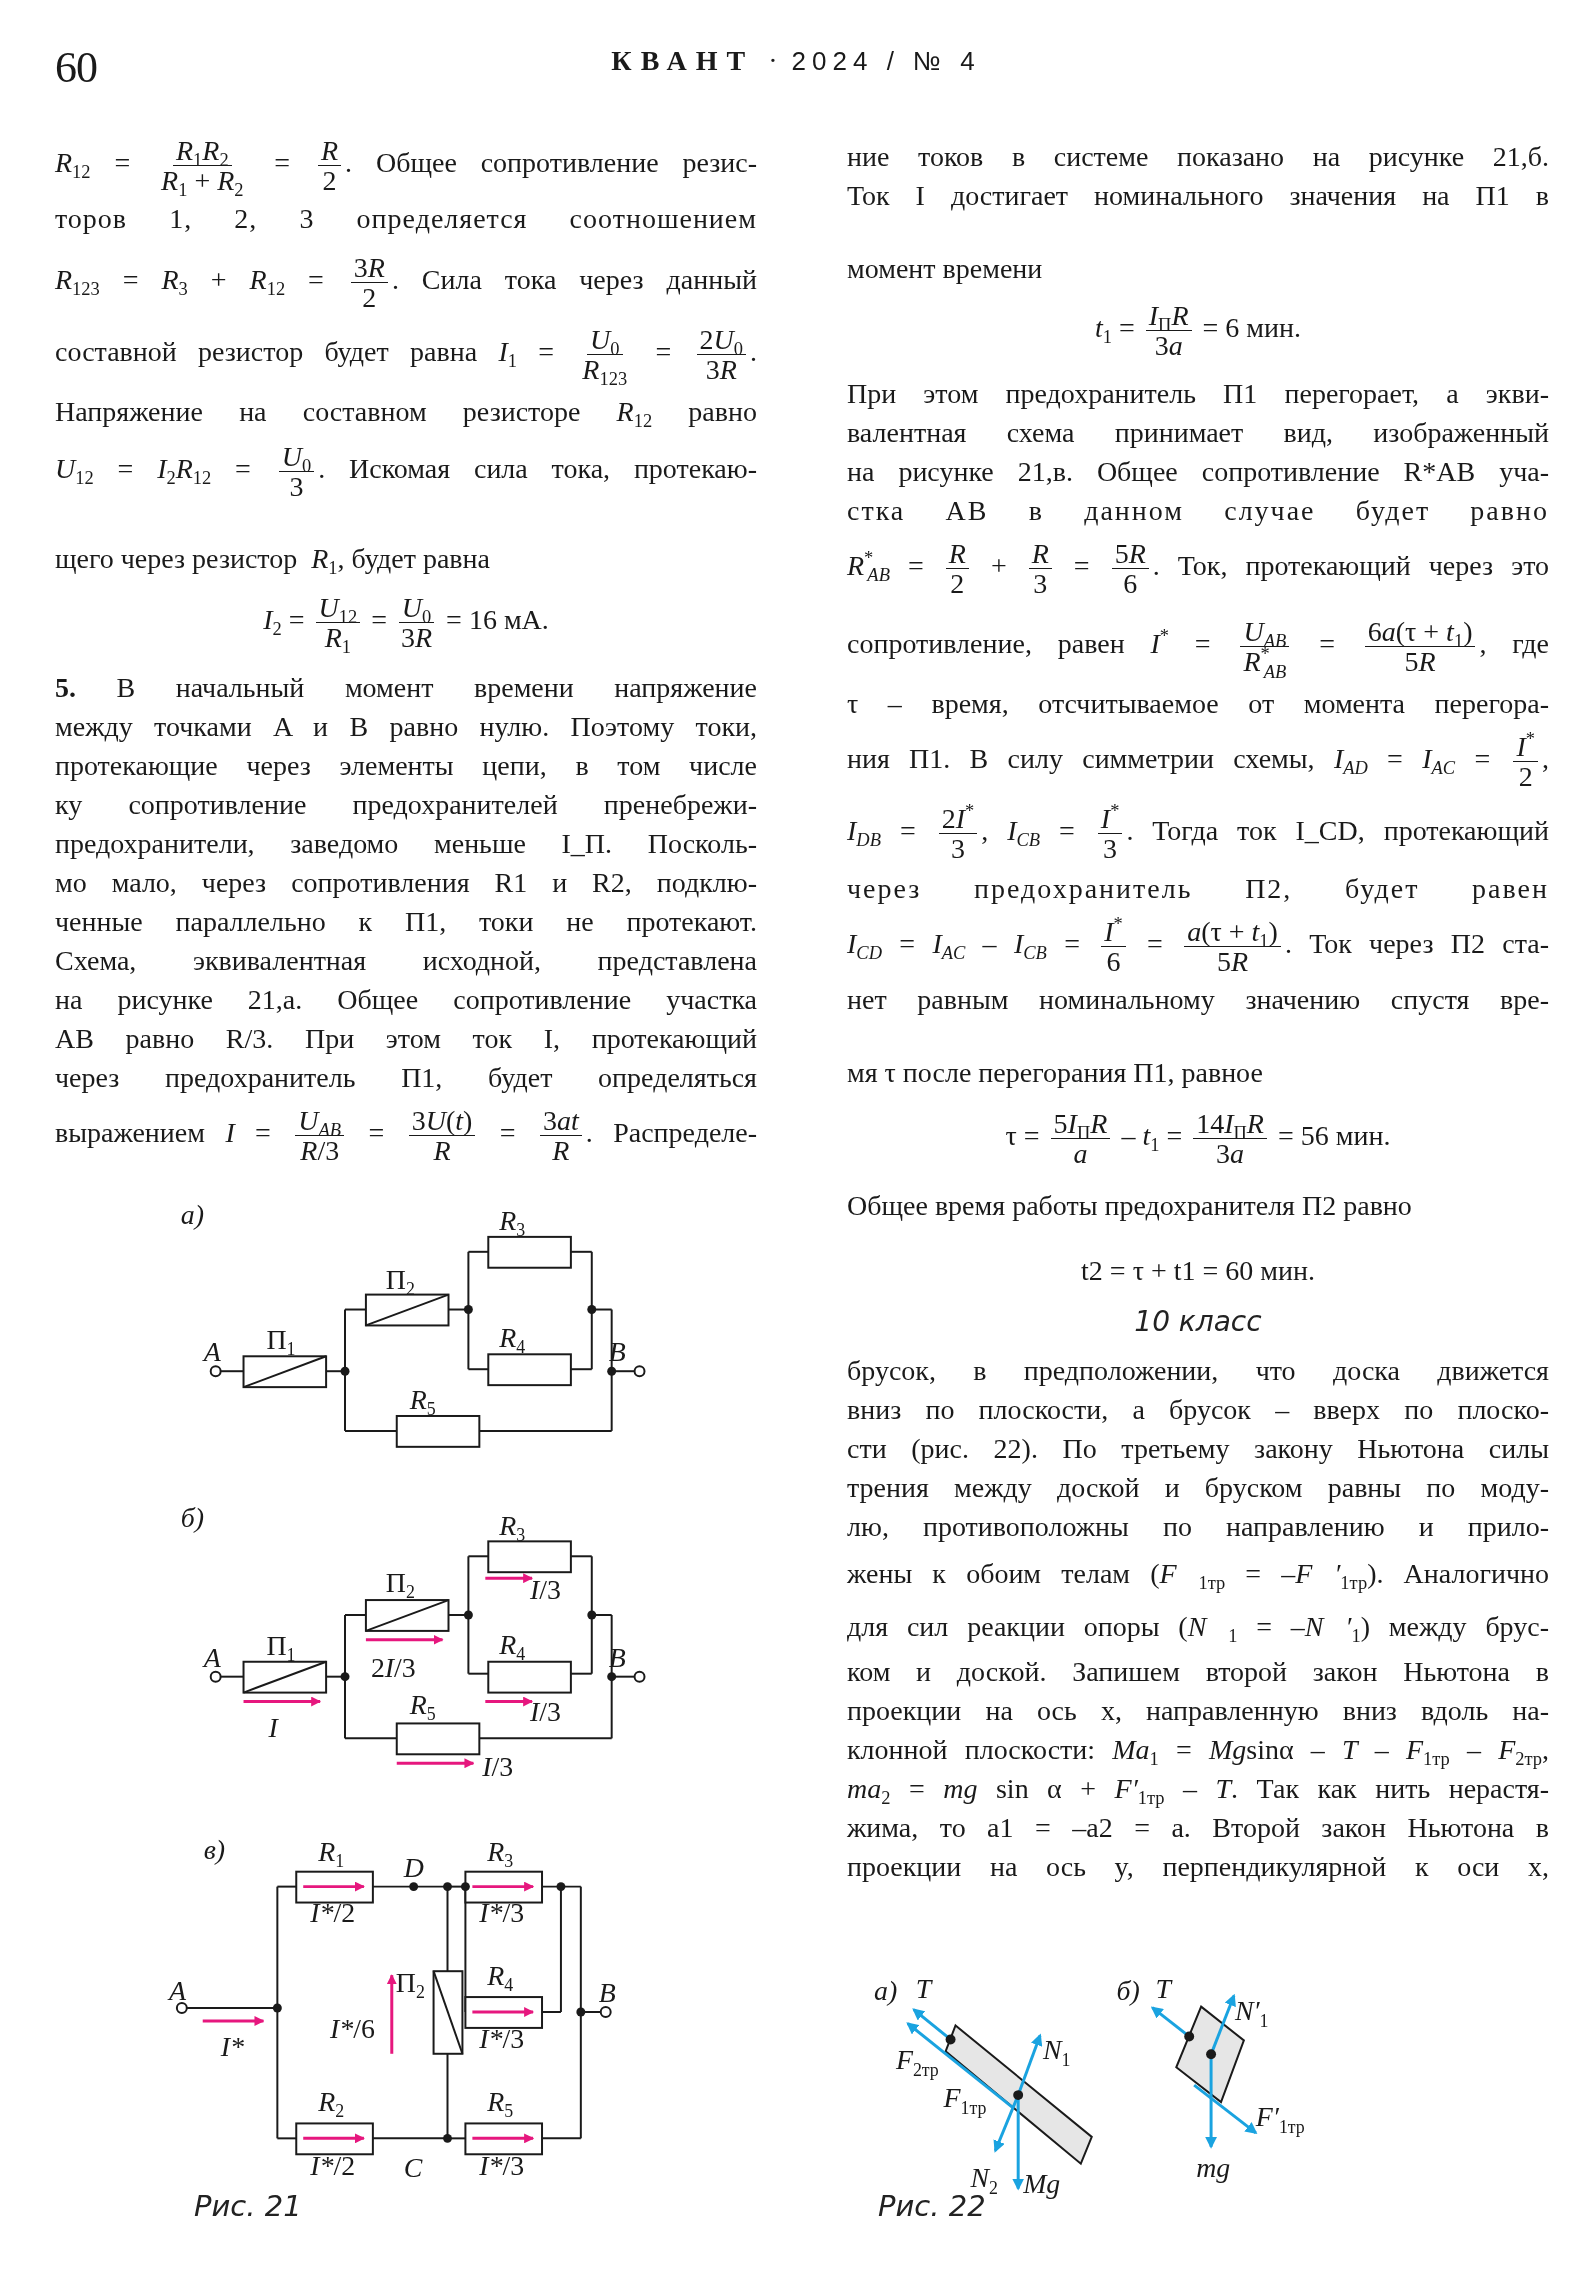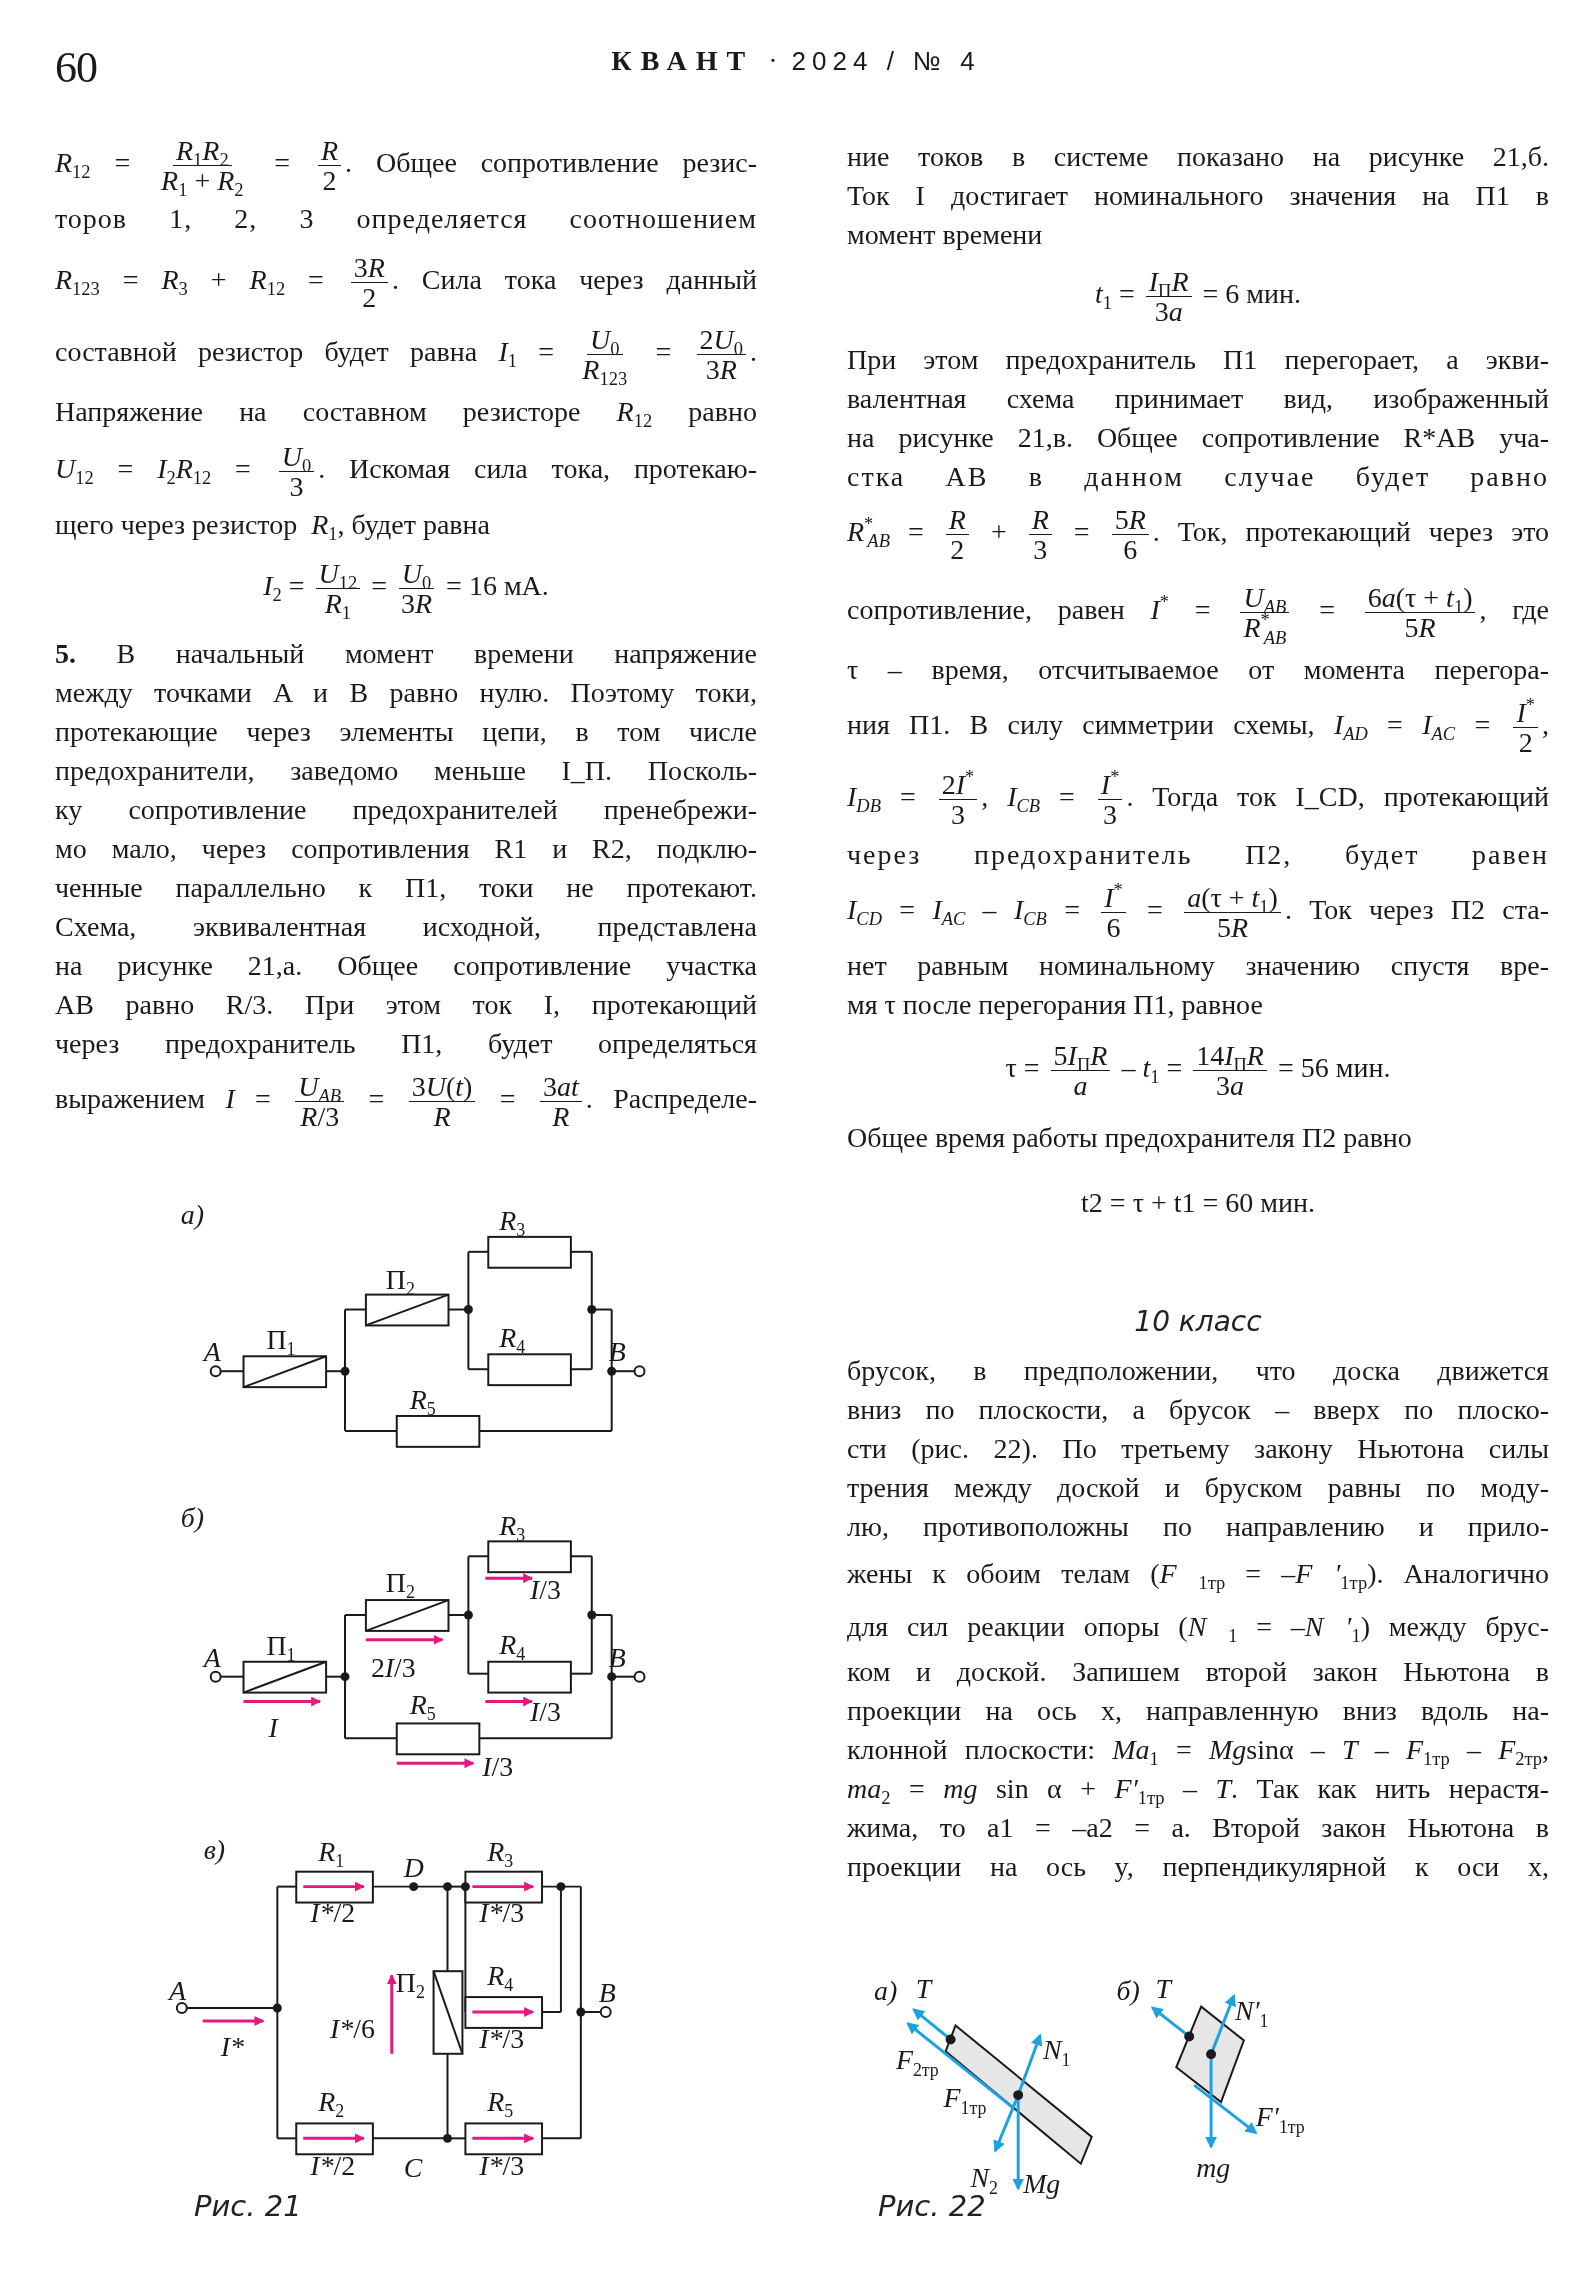--- a/index.html
+++ b/index.html
@@ -8,21 +8,21 @@
   .abs { position:absolute; }
   .pagenum { left:55px; top:42px; font-size:44px; letter-spacing:-1px; }
   .runhead { left:0; width:1592px; top:45px; text-align:center; font-size:28px; }
   .runhead .mag { font-weight:bold; letter-spacing:9px; }
   .runhead .dot { margin:0 14px; }
   .runhead .issue { font-family:"Liberation Sans","DejaVu Sans",sans-serif; letter-spacing:6px; font-size:26px; }
   .col { font-size:28px; line-height:39px; text-align:justify; }
   .colL { left:55px; width:702px; }
   .colR { left:847px; width:702px; }
   .ln { display:block; text-align:justify; text-align-last:justify; white-space:nowrap; height:39px; }
-  .ln.last { text-align-last:left; }
+  .ln.last { text-align-last:left;margin-top:34px; }
   .ln.center { text-align:center; text-align-last:center; }
   .tall { height:72px; line-height:72px; }
   i, .it { font-style:italic; }
   sub { font-size:0.66em; vertical-align:-0.35em; line-height:0; }
   sup { font-size:0.66em; vertical-align:0.6em; line-height:0; }
   .frac { display:inline-flex; flex-direction:column; align-items:center; vertical-align:middle; margin:0 4px; line-height:1.05; }
   .frac .n { border-bottom:1.6px solid #1a1a1a; padding:0 3px; }
   .frac .d { padding:0 3px; }
   .bold { font-weight:bold; }
   .section-title { left:847px; width:702px; top:1305px; text-align:center;
@@ -84,22 +84,22 @@
       </span> = <span class="frac">
         <span class="n"><i>U</i><sub>0</sub></span>
         <span class="d">3<i>R</i></span>
       </span> <span>= 16 мА.</span>
   </div>
 
   <div style="margin-top:12px;">
     <div class="ln"><span class="bold">5.</span> <span>В начальный момент времени напряжение</span></div>
     <div class="ln">между точками A и B равно нулю. Поэтому токи,</div>
     <div class="ln">протекающие через элементы цепи, в том числе</div>
+    <div class="ln">ку сопротивление предохранителей пренебрежи-</div>
     <div class="ln">предохранители, заведомо меньше I_П. Посколь-</div>
-    <div class="ln">ку сопротивление предохранителей пренебрежи-</div>
     <div class="ln">мо мало, через сопротивления R1 и R2, подклю-</div>
     <div class="ln">ченные параллельно к П1, токи не протекают.</div>
     <div class="ln">Схема, эквивалентная исходной, представлена</div>
     <div class="ln">на рисунке 21,а. Общее сопротивление участка</div>
     <div class="ln">AB равно R/3. При этом ток I, протекающий</div>
     <div class="ln">через предохранитель П1, будет определяться</div>
     <div class="ln tall">
       <span>выражением</span> <i>I</i> = <span class="frac">
           <span class="n"><i>U</i><sub><i>AB</i></sub></span>
           <span class="d"><i>R</i>/3</span>

